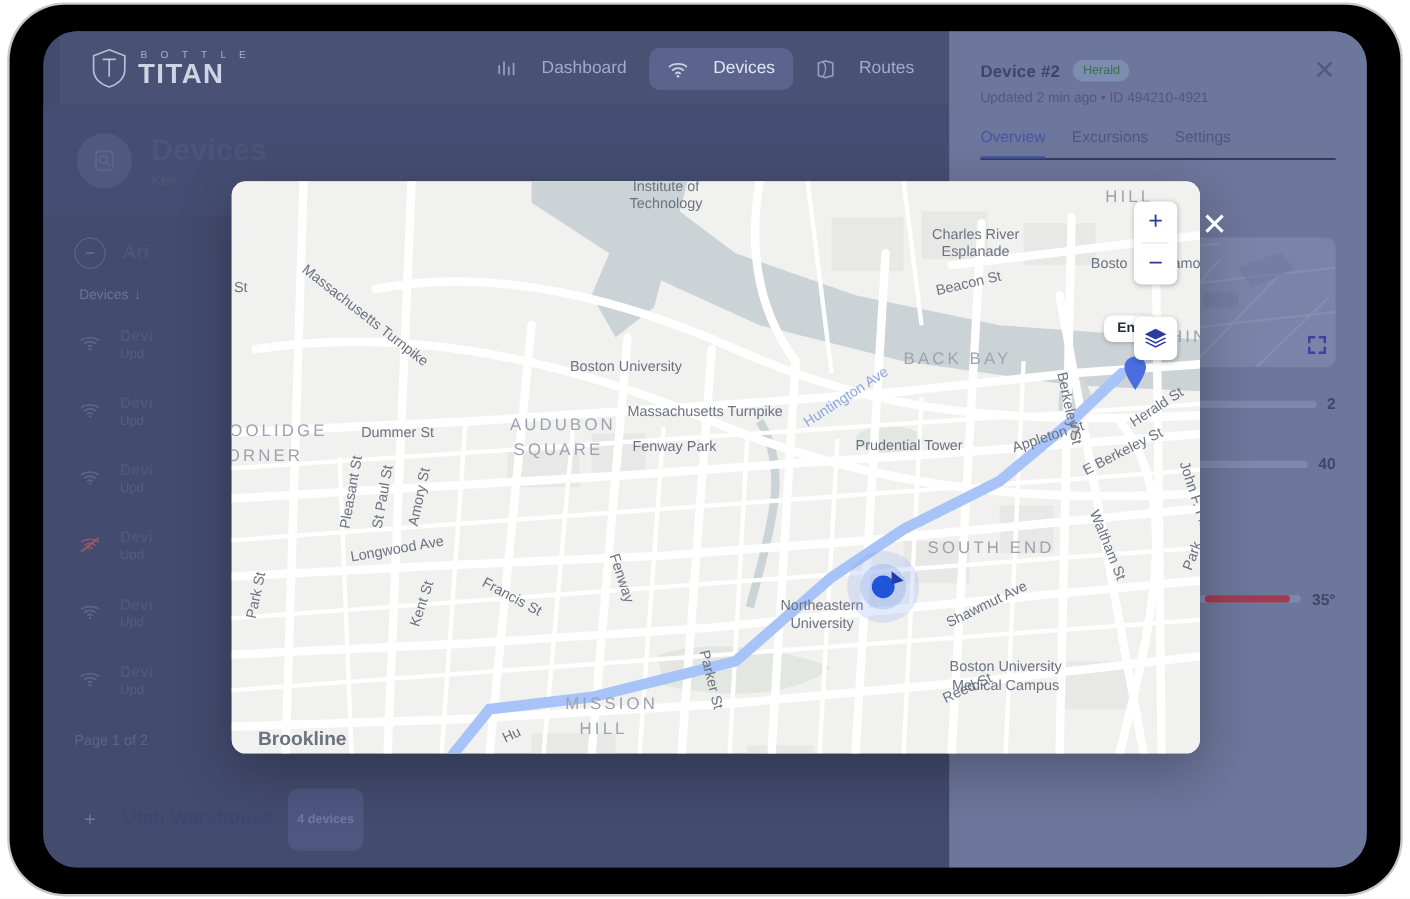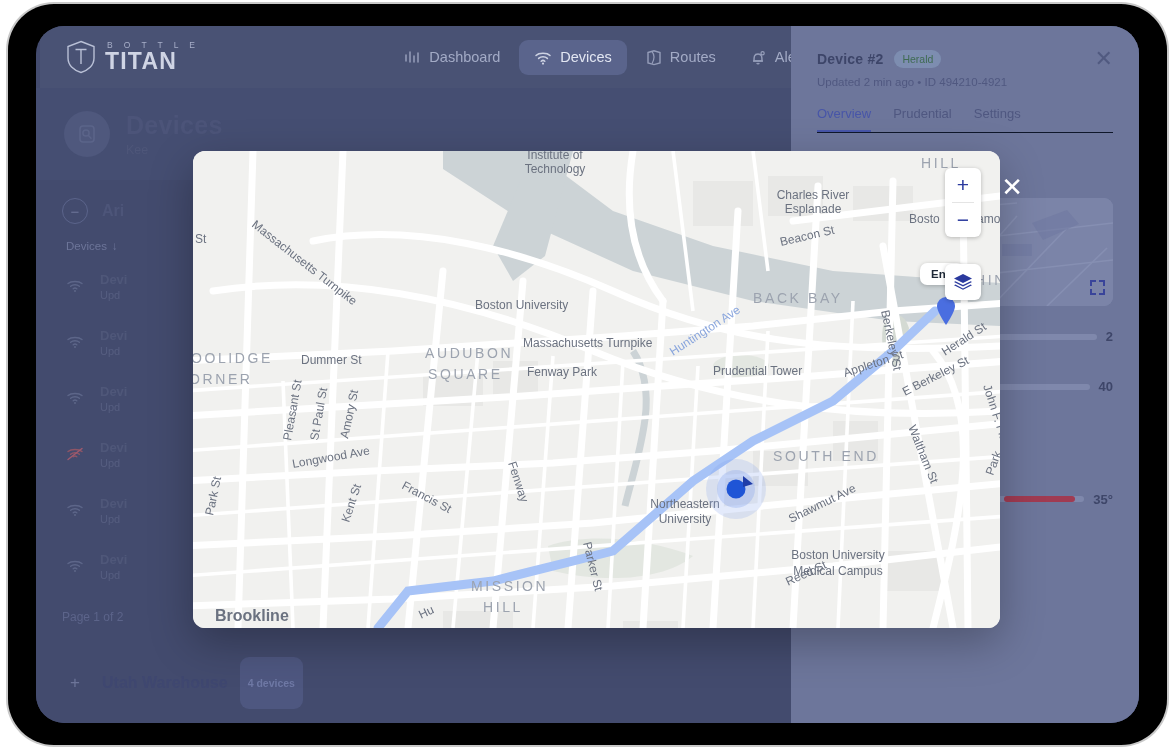--- a/index.html
+++ b/index.html
@@ -24,39 +24,39 @@
     background: #434b6e;
     border-radius: 28px;
     overflow: hidden;
   }
 
   
   #app { position: absolute; inset: 0; }
 
   
   .topnav {
-    position: absolute; left: 4px; top: 0; right: 0; height: 62px;
+    position: absolute; left: 14px; top: 0; right: 0; height: 62px;
     background: #495274;
     display: flex; align-items: center;
     padding: 0 26px;
   }
   .logo { display: flex; align-items: center; gap: 9px; }
   .logo-shield { width: 30px; height: 34px; }
   .logo-txt { line-height: 1; }
   .logo-sub {
     font-size: 8.5px; letter-spacing: 4.4px; color: #a7aec8;
     display: block; margin-bottom: 1px; margin-left: 2px;
   }
   .logo-main {
     font-size: 23px; font-weight: bold; letter-spacing: 1.2px;
     color: #cfd4e4; display: block;
   }
   .nav-items { display: flex; align-items: center; gap: 4px; margin-left: 190px; }
   .nav-item {
-    display: flex; align-items: center; gap: 8px;
+    display: flex; align-items: center; gap: 20px;
     padding: 9px 15px; border-radius: 9px;
     color: #a3abc6; font-size: 14.5px; cursor: pointer;
   }
   .nav-item.active { background: #5a648c; color: #e2e6f2; }
   .nav-item svg { opacity: .85; }
   .alert-badge {
     background: #6b7499; color: #dfe3ef; font-size: 11px; font-weight: bold;
     border-radius: 9px; padding: 2px 7px; margin-left: 2px;
   }
 
@@ -399,21 +399,21 @@
     <div id="detail-panel">
       <div class="dp-title-row">
         <span class="dp-title">Device #2</span>
         <span class="dp-status">Herald</span>
         <span class="dp-close">✕</span>
       </div>
       <div class="dp-meta">Updated 2 min ago  •  ID 494210-4921</div>
 
       <div class="dp-tabs">
         <div class="dp-tab active">Overview</div>
-        <div class="dp-tab">Prudential</div>
+        <div class="dp-tab">Excursions</div>
         <div class="dp-tab">Settings</div>
       </div>
 
       <div class="mini-map">
         <svg viewBox="0 0 296 108" style="position:absolute;inset:0;width:100%;height:100%">
           <rect width="296" height="108" fill="#7b84a8"></rect>
           <g stroke="#868fb2" stroke-width="1.6" fill="none">
             <path d="M-5 40 L120 12 L200 5"></path>
                 <path d="M0 70 L120 45 L296 25"></path>
             <path d="M30 108 L100 30"></path>

